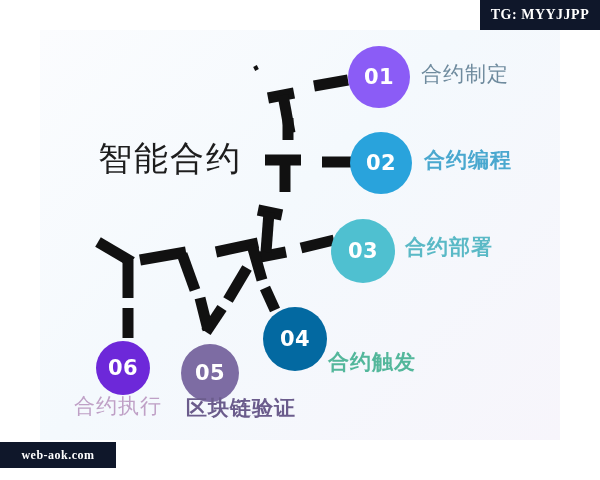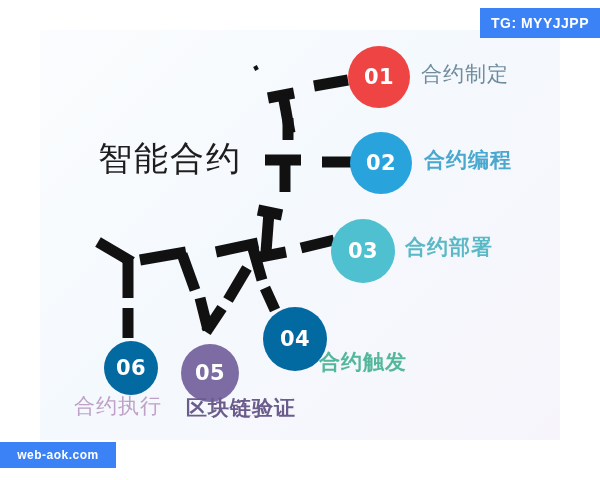--- a/index.html
+++ b/index.html
@@ -21,29 +21,28 @@
     left: 40px;
     top: 30px;
     width: 520px;
     height: 410px;
     background: linear-gradient(135deg, #fbfcfe 0%, #f4f9fd 45%, #f7f5fb 100%);
   }
 
   
   .watermark {
     position: absolute;
-    background: #3b82f6;
+    background: #0f172a;
     color: #ffffff;
     font-weight: bold;
     letter-spacing: 0.5px;
     display: flex;
     align-items: center;
     justify-content: center;
-    font-family: Liberation Sans, sans-serif;
-    margin-top: 8px;
+    font-family: Liberation Serif, serif;
   }
   #watermark-tg {
     right: 0;
     top: 0;
     width: 120px;
     height: 30px;
     font-size: 14px;
   }
   #watermark-site {
     left: 0;
@@ -143,45 +142,45 @@
     <line x1="128" y1="260" x2="128" y2="298"></line>
     <line x1="128" y1="308" x2="128" y2="338"></line>
   </g>
 </svg>
 
 <div id="main-title">智能合约</div>
 
 <div id="nodes">
 
   <div class="node">
-    <div class="node-circle" style="left: 348px; top: 46px; width: 62px; height: 62px; background: #ef4444;">01</div>
+    <div class="node-circle" style="left: 348px; top: 46px; width: 62px; height: 62px; background: #8b5cf6;">01</div>
     <div class="node-label thin" style="left: 421px; top: 60px; color: rgb(111, 139, 158);">合约制定</div>
   </div>
 
   <div class="node">
     <div class="node-circle" style="left: 350px; top: 132px; width: 62px; height: 62px; background: rgb(41, 163, 220);">02</div>
     <div class="node-label" style="left: 424px; top: 146px; color: rgb(74, 168, 207);">合约编程</div>
   </div>
 
   <div class="node">
     <div class="node-circle" style="left: 331px; top: 219px; width: 64px; height: 64px; background: rgb(79, 192, 208);">03</div>
     <div class="node-label" style="left: 405px; top: 233px; color: rgb(90, 185, 198);">合约部署</div>
   </div>
 
   <div class="node">
     <div class="node-circle" style="left: 263px; top: 307px; width: 64px; height: 64px; background: #0369a1;">04</div>
-    <div class="node-label" style="left: 319px; top: 348px; color: rgb(83, 183, 155);">合约触发</div>
+    <div class="node-label" style="left: 328px; top: 348px; color: rgb(83, 183, 155);">合约触发</div>
   </div>
 
   <div class="node">
     <div class="node-circle" style="left: 181px; top: 344px; width: 58px; height: 58px; background: rgb(125, 108, 163);">05</div>
     <div class="node-label" style="left: 186px; top: 394px; color: rgb(107, 92, 140);">区块链验证</div>
   </div>
 
   <div class="node">
-    <div class="node-circle" style="left: 104px; top: 341px; width: 54px; height: 54px; background: #0369a1;">06</div>
+    <div class="node-circle" style="left: 96px; top: 341px; width: 54px; height: 54px; background: #6d28d9;">06</div>
     <div class="node-label thin" style="left: 74px; top: 392px; color: rgb(191, 160, 198);">合约执行</div>
   </div>
 
 </div>
 
 <div class="watermark" id="watermark-tg">TG: MYYJJPP</div>
 <div class="watermark" id="watermark-site">web-aok.com</div>
 
 </body></html>

